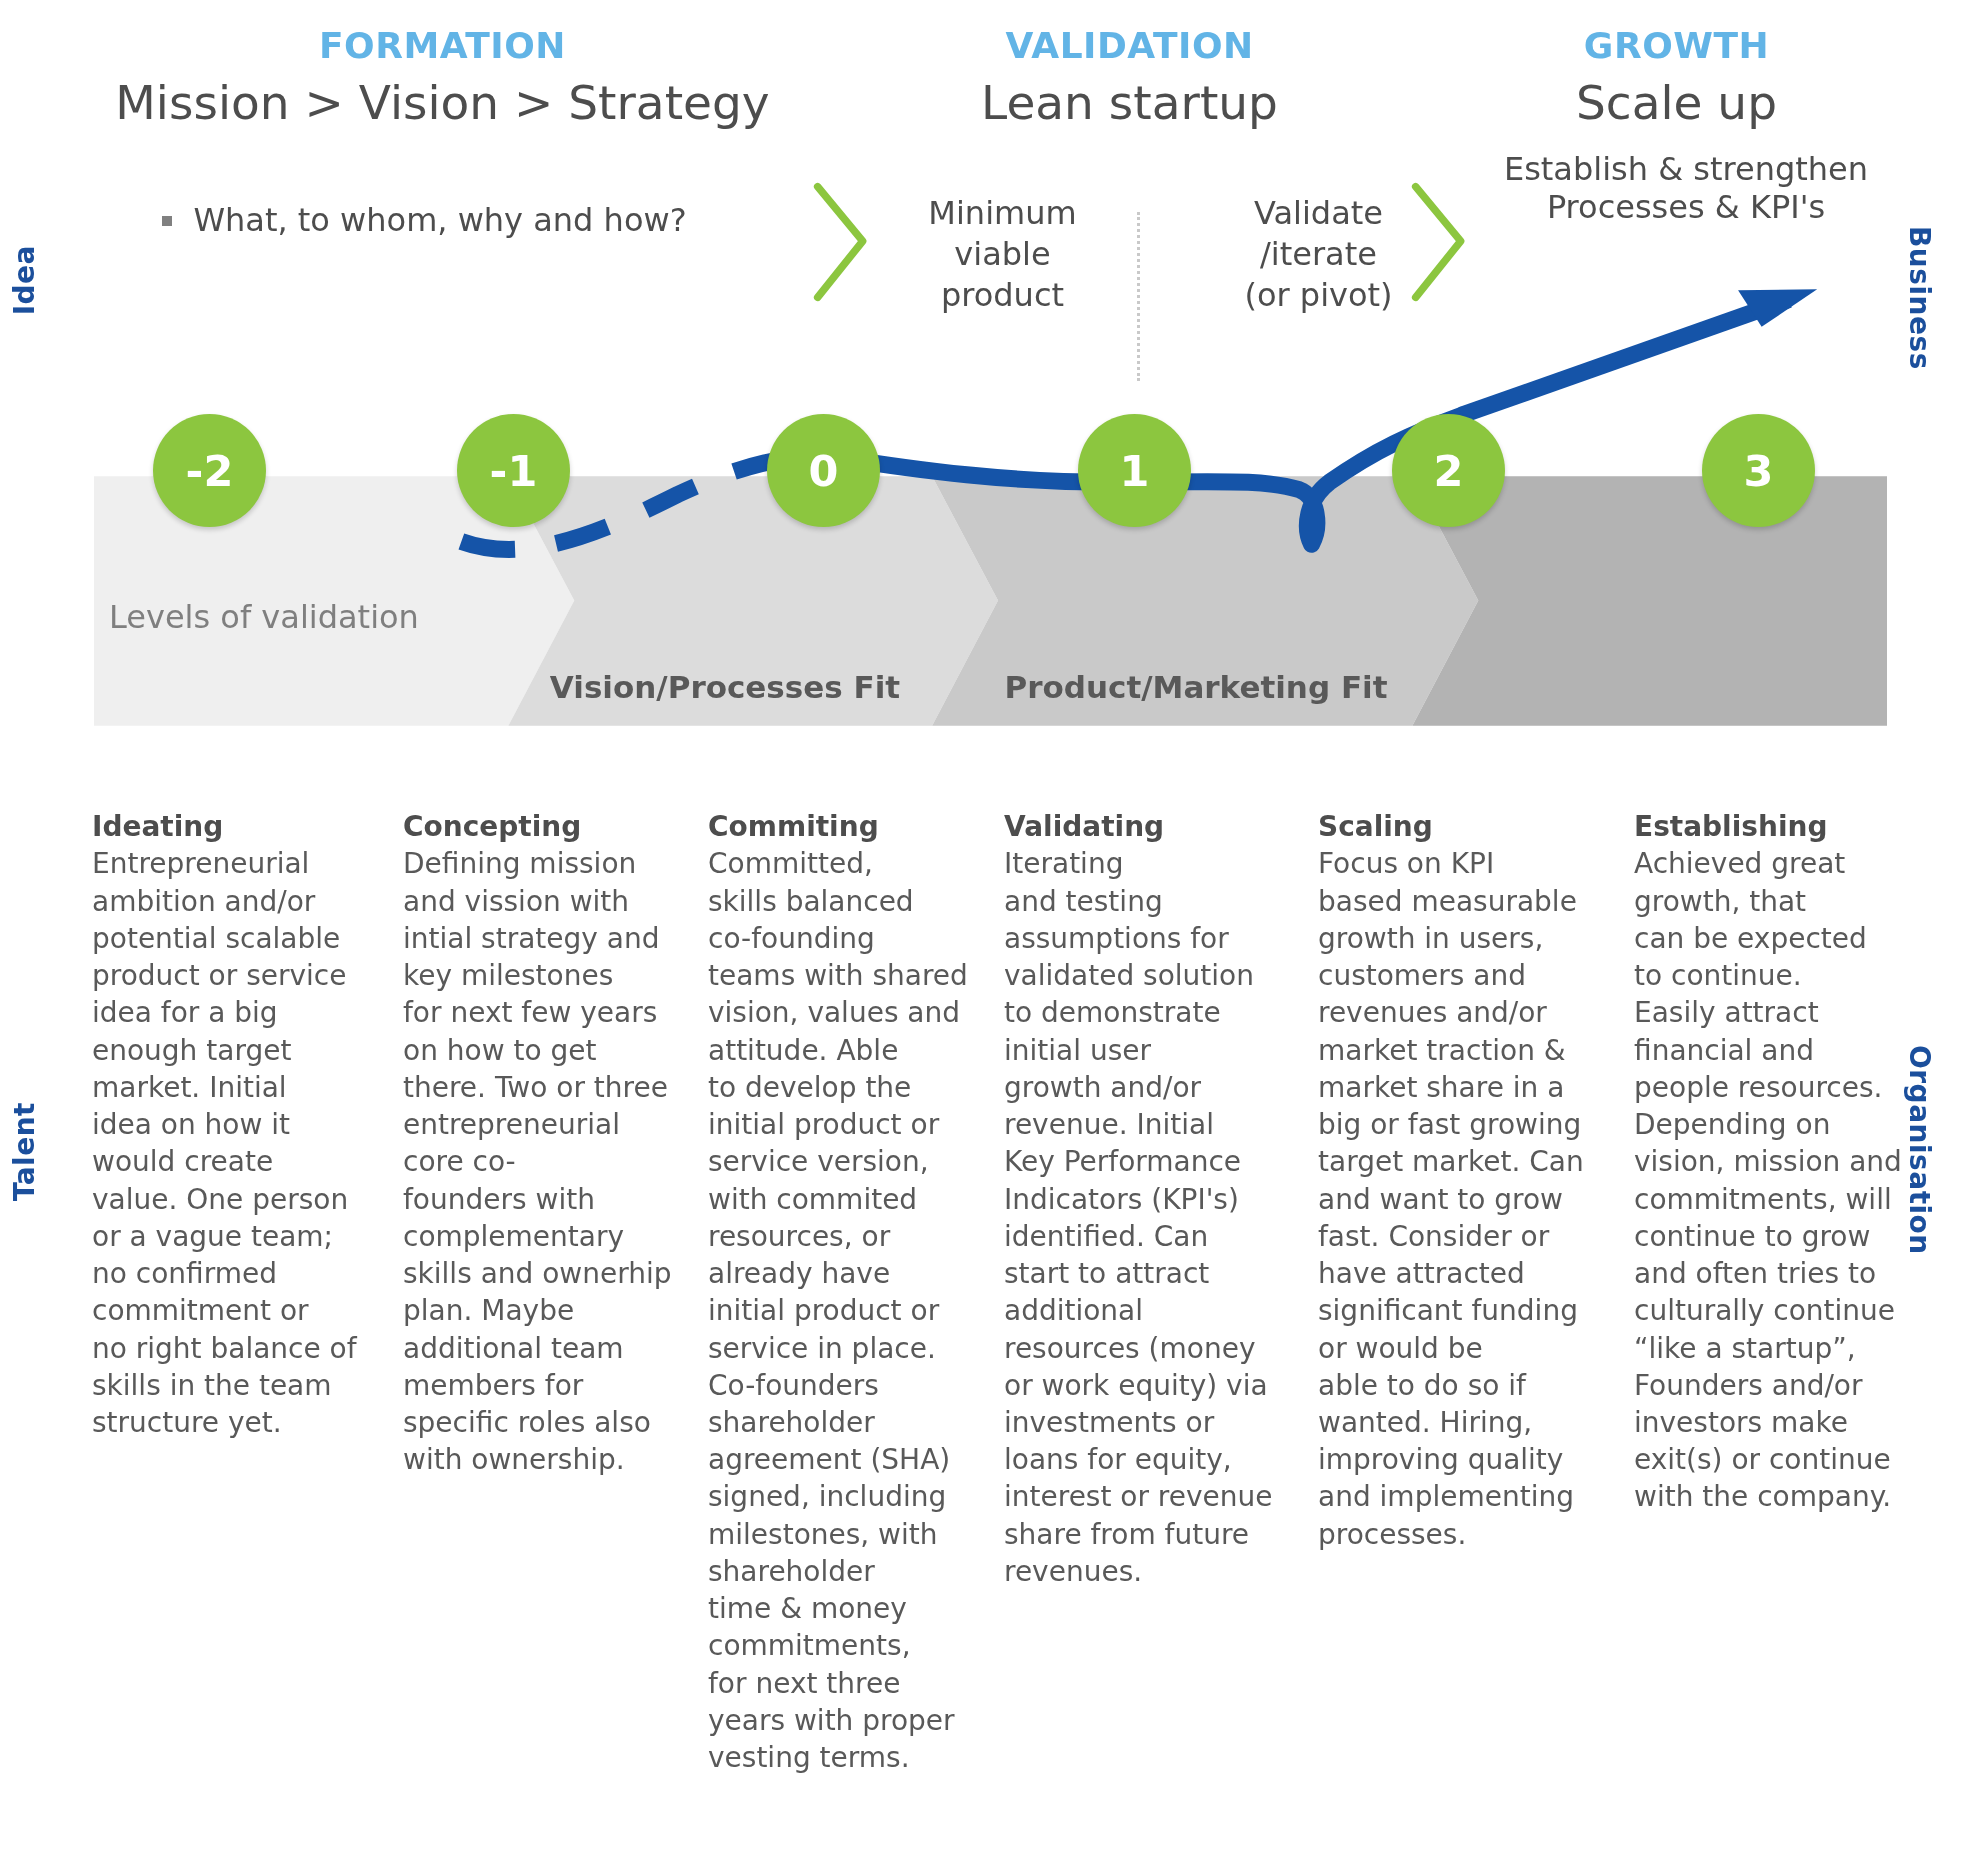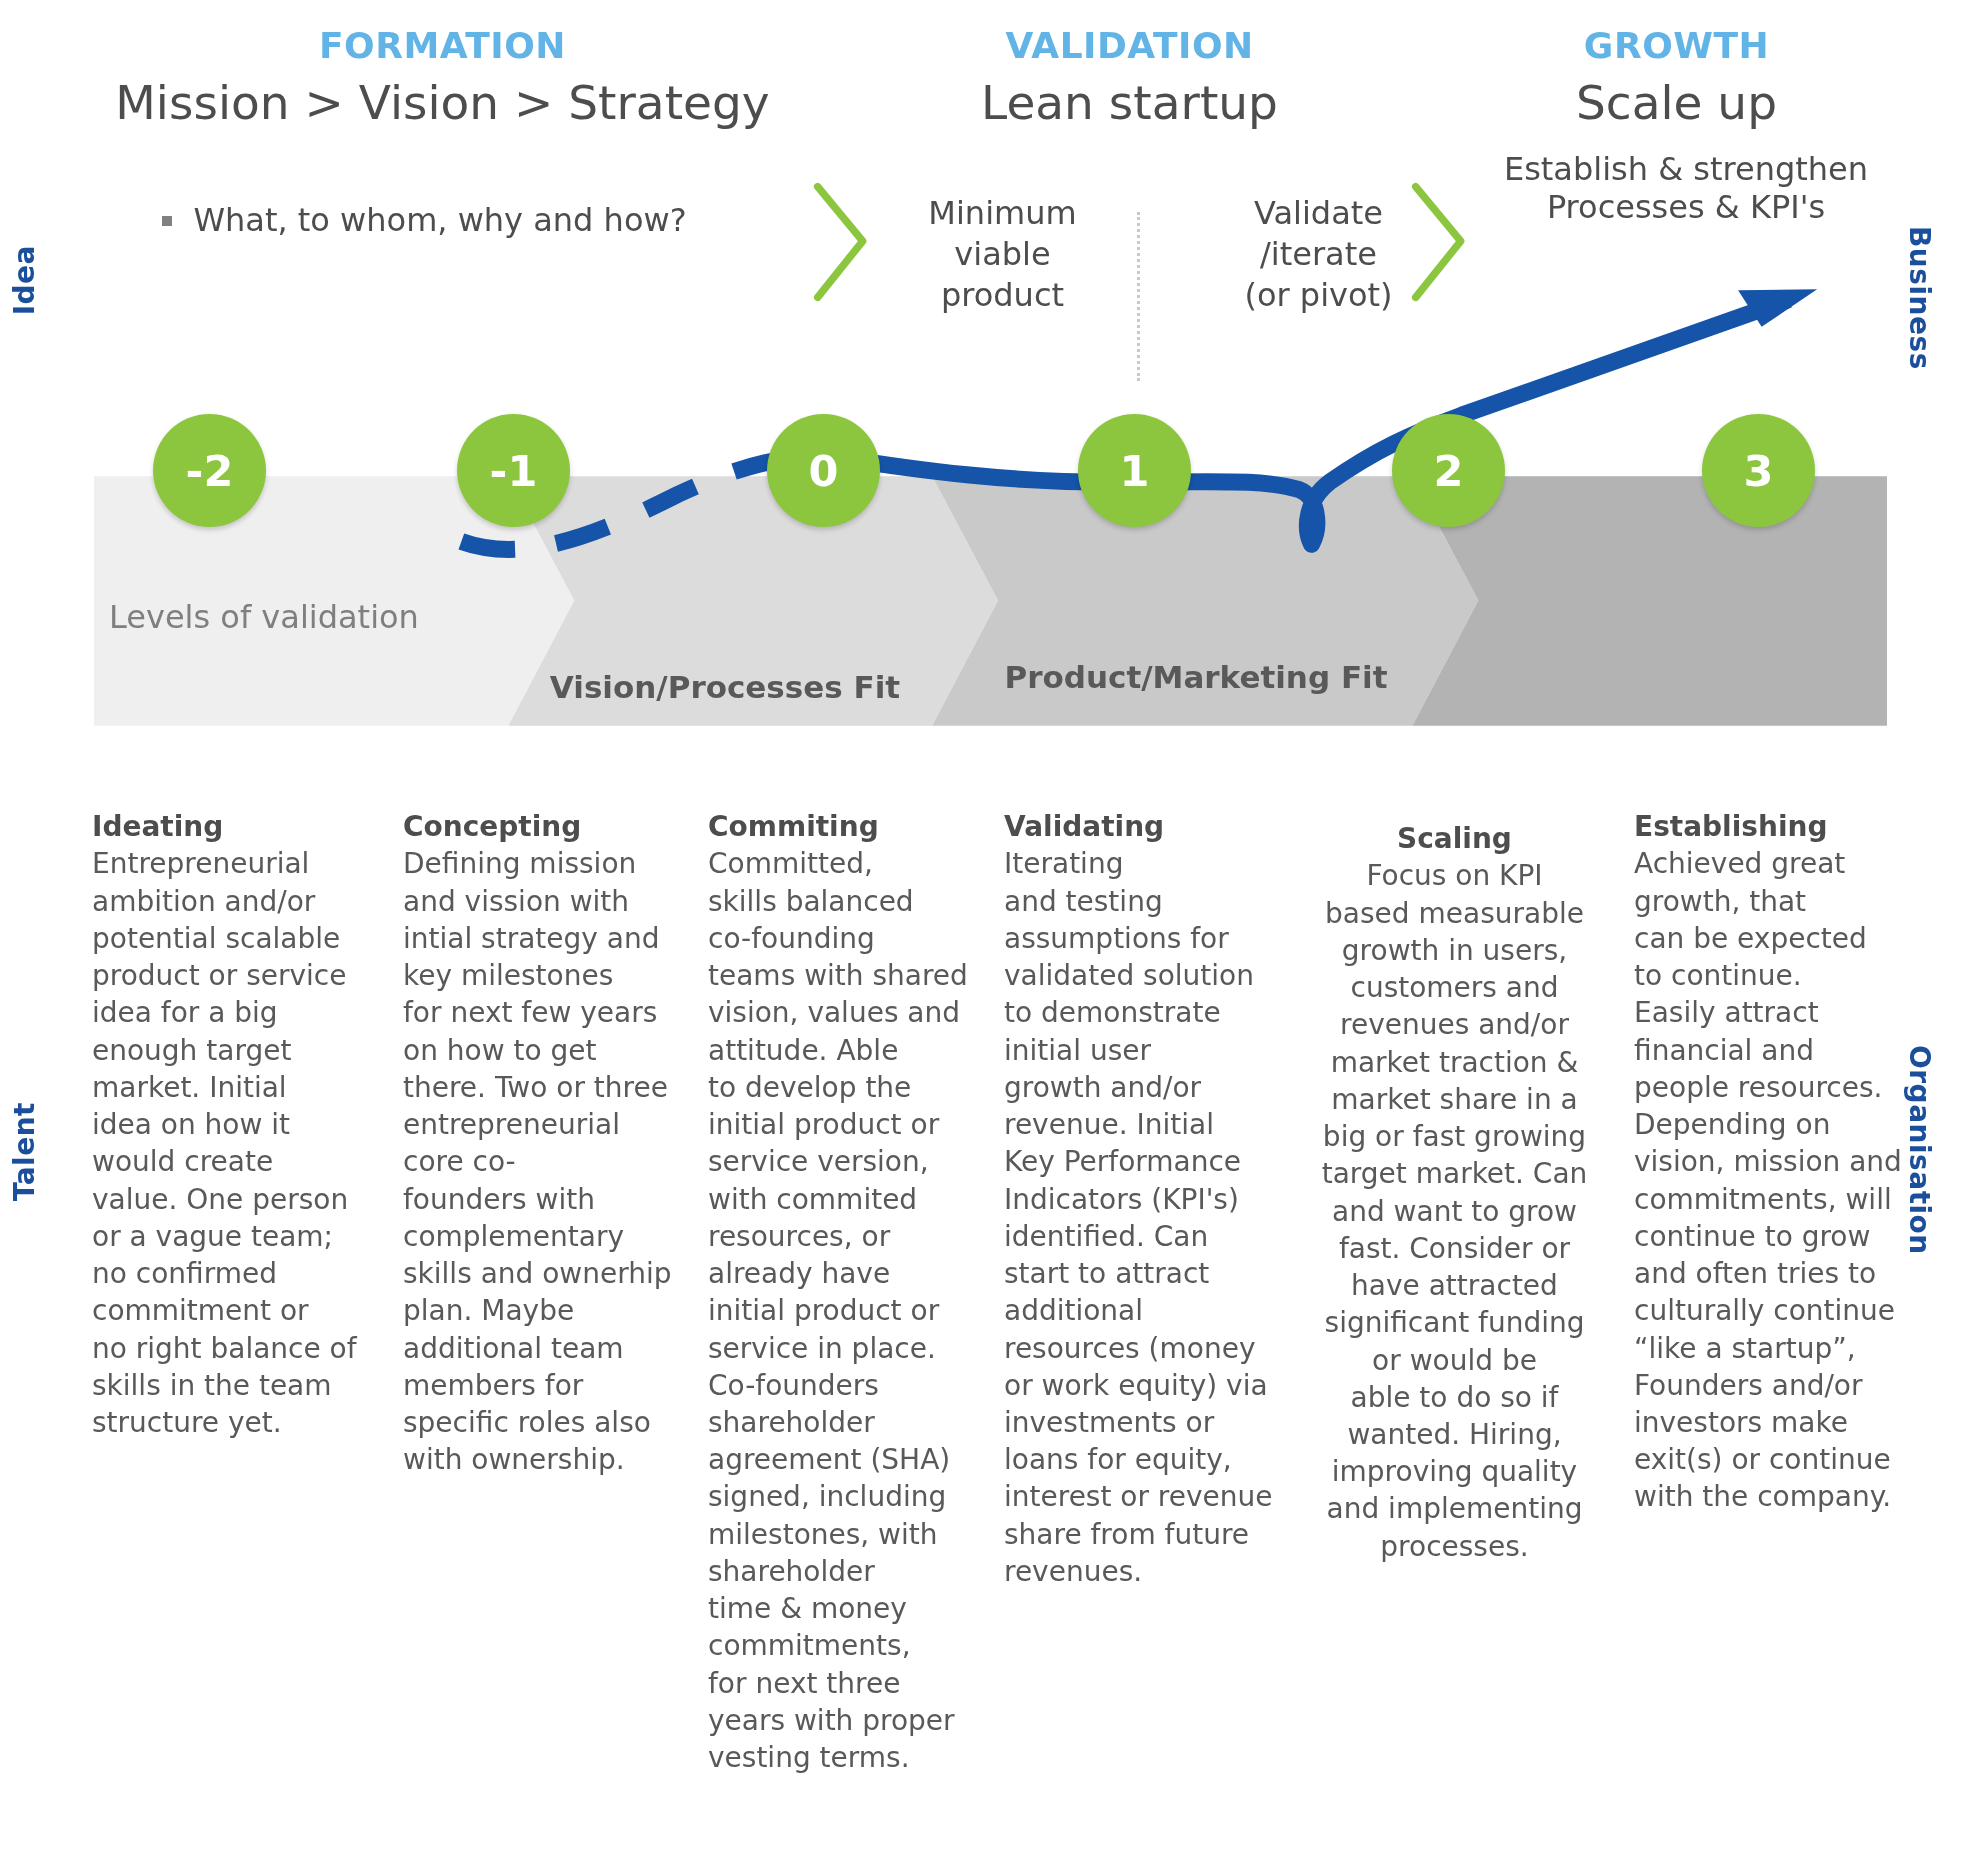--- a/index.html
+++ b/index.html
@@ -116,21 +116,21 @@
     <path d="M440,0 H890 L960,132 L890,265 H440 L510,132 Z" fill="#dcdcdc"></path>
 
     <path d="M890,0 H1400 L1470,132 L1400,265 H890 L960,132 Z" fill="#c9c9c9"></path>
 
     <path d="M1400,0 H1904 V265 H1400 L1470,132 Z" fill="#b3b3b3"></path>
   </svg>
 
   <div class="levels" style="left:15px;top:122px;">Levels of validation</div>
 
   <div class="fitlabel" style="left:424px;top:193px;width:414px;">Vision/Processes Fit</div>
-  <div class="fitlabel" style="left:895px;top:183px;width:414px;">Product/Marketing Fit</div>
+  <div class="fitlabel" style="left:895px;top:193px;width:414px;">Product/Marketing Fit</div>
 </div>
 
 <svg class="abs" style="left:0;top:0;pointer-events:none;" width="1981" height="810" viewBox="0 0 2104 860">
 
   <path d="M490,575 C560,600 640,565 720,525 C790,492 840,482 885,485" fill="none" stroke="#1554a8" stroke-width="18" stroke-linecap="butt" stroke-dasharray="58 44"></path>
 
   <path d="M885,485 C980,500 1070,512 1180,512 C1290,512 1340,508 1380,520
            C1400,527 1403,560 1393,578 C1384,560 1388,530 1412,512
            C1460,478 1500,460 1552,441" fill="none" stroke="#1554a8" stroke-width="18" stroke-linecap="round" stroke-linejoin="round"></path>
 
@@ -241,21 +241,21 @@
 start to attract
 additional
 resources (money
 or work equity) via
 investments or
 loans for equity,
 interest or revenue
 share from future
 revenues.</p>
   </div>
-  <div class="col" style="left:1318px;top:12px;text-align:center;">
+  <div class="col" style="left:1318px;top:0;">
     <h4>Scaling</h4>
     <p>Focus on KPI
 based measurable
 growth in users,
 customers and
 revenues and/or
 market traction &amp;
 market share in a
 big or fast growing
 target market. Can

